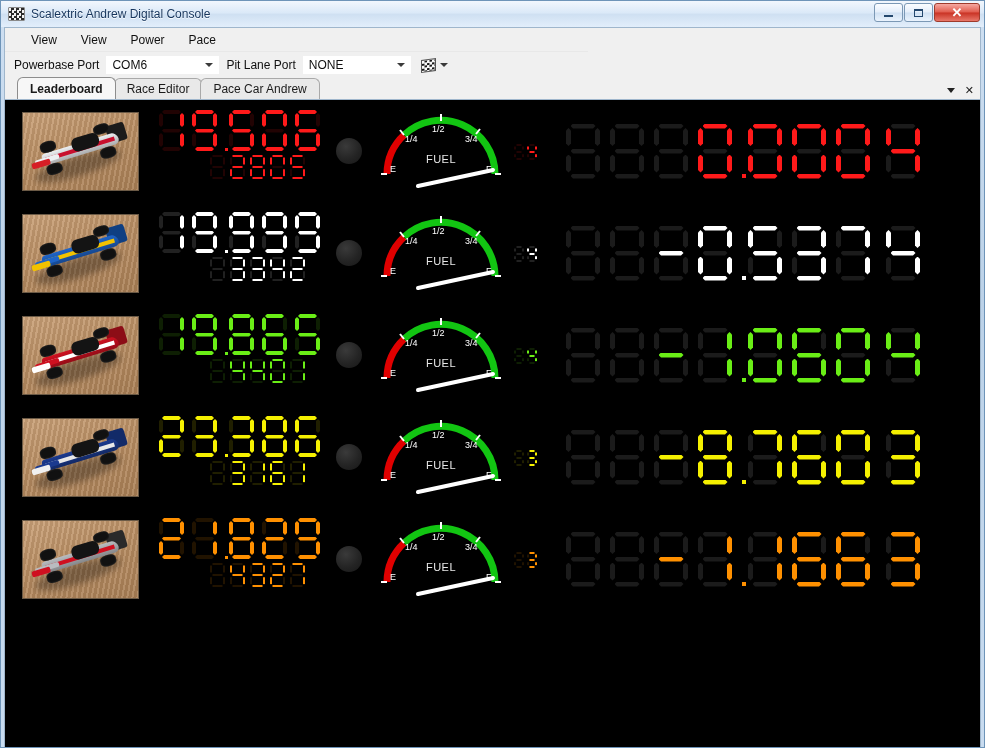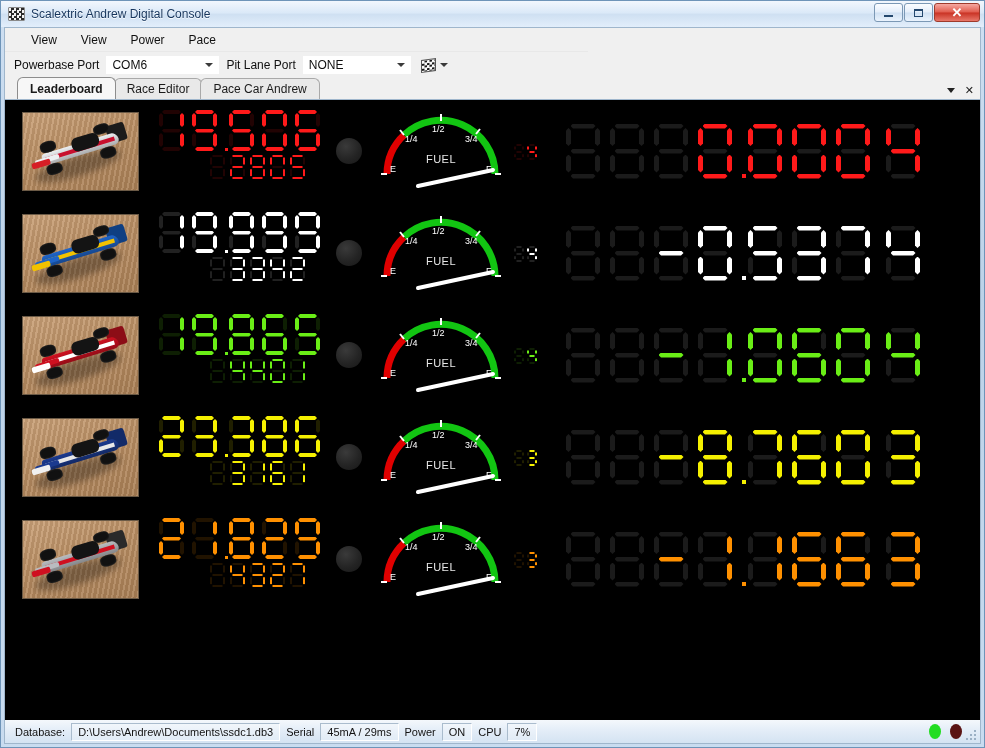--- a/index.html
+++ b/index.html
@@ -1530,28 +1530,13 @@
                 <i style="left: 0px; top: 31px; width: 5px; height: 18px; background: rgb(27, 27, 27); clip-path: polygon(0px 2.5px, 2.5px 0px, 5px 2.5px, 5px 15.5px, 2.5px 18px, 0px 15.5px);"></i>
                 <i style="left: 0px; top: 4.5px; width: 5px; height: 18px; background: rgb(27, 27, 27); clip-path: polygon(0px 2.5px, 2.5px 0px, 5px 2.5px, 5px 15.5px, 2.5px 18px, 0px 15.5px);"></i>
                 <i style="left: 4.5px; top: 25px; width: 25px; height: 5px; background: rgb(255, 144, 0); clip-path: polygon(2.5px 0px, 22.5px 0px, 25px 2.5px, 22.5px 5px, 2.5px 5px, 0px 2.5px);"></i>
               </span>
             </div>
           </div>
         </div>
       </div>
   </div>
 
-  <div class="statusbar">
-    <div class="sb-cell">Database:</div>
-    <div class="sb-cell sb-sunken">D:\Users\Andrew\Documents\ssdc1.db3</div>
-    <div class="sb-cell">Serial</div>
-    <div class="sb-cell sb-sunken">45mA / 29ms</div>
-    <div class="sb-cell">Power</div>
-    <div class="sb-cell sb-sunken">ON</div>
-    <div class="sb-cell">CPU</div>
-    <div class="sb-cell sb-sunken">7%</div>
-    <div class="sb-leds">
-      <span class="led" id="led1" style="background: rgb(34, 221, 34);"></span>
-      <span class="led" id="led2" style="background: rgb(90, 20, 20);"></span>
-    </div>
-    <span class="grip"></span>
-  </div>
 </div>
 
 </body></html>

